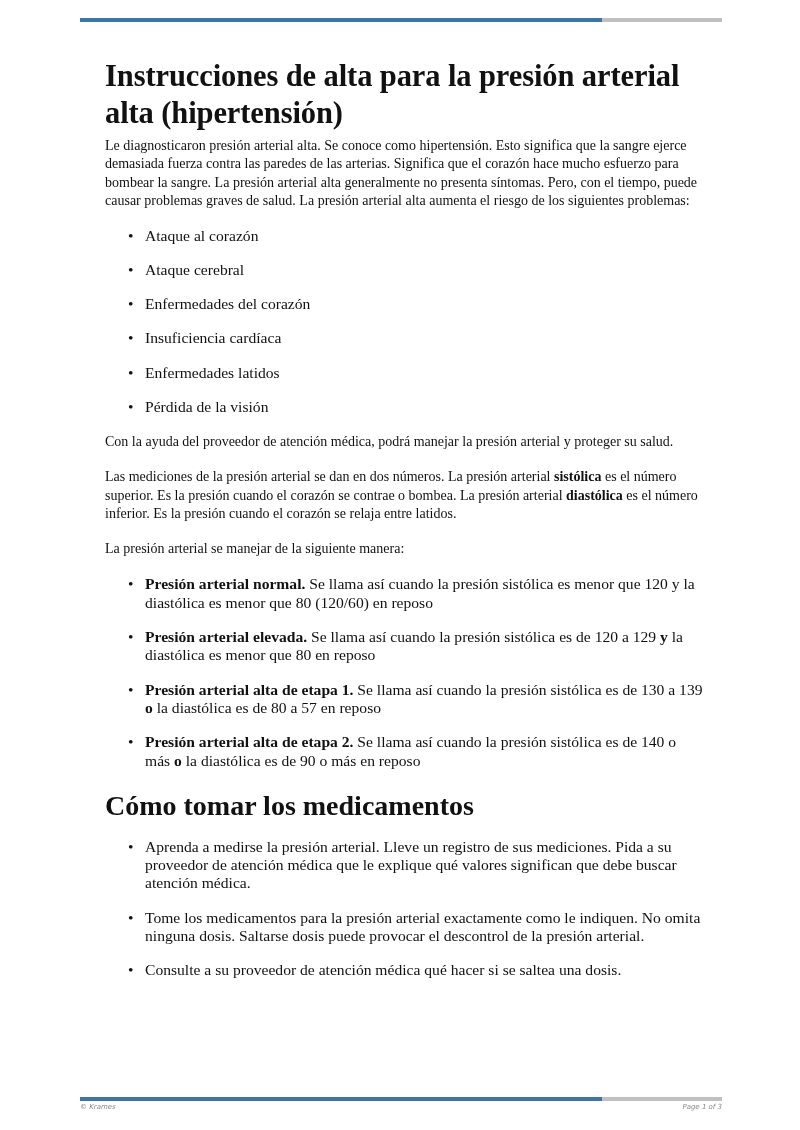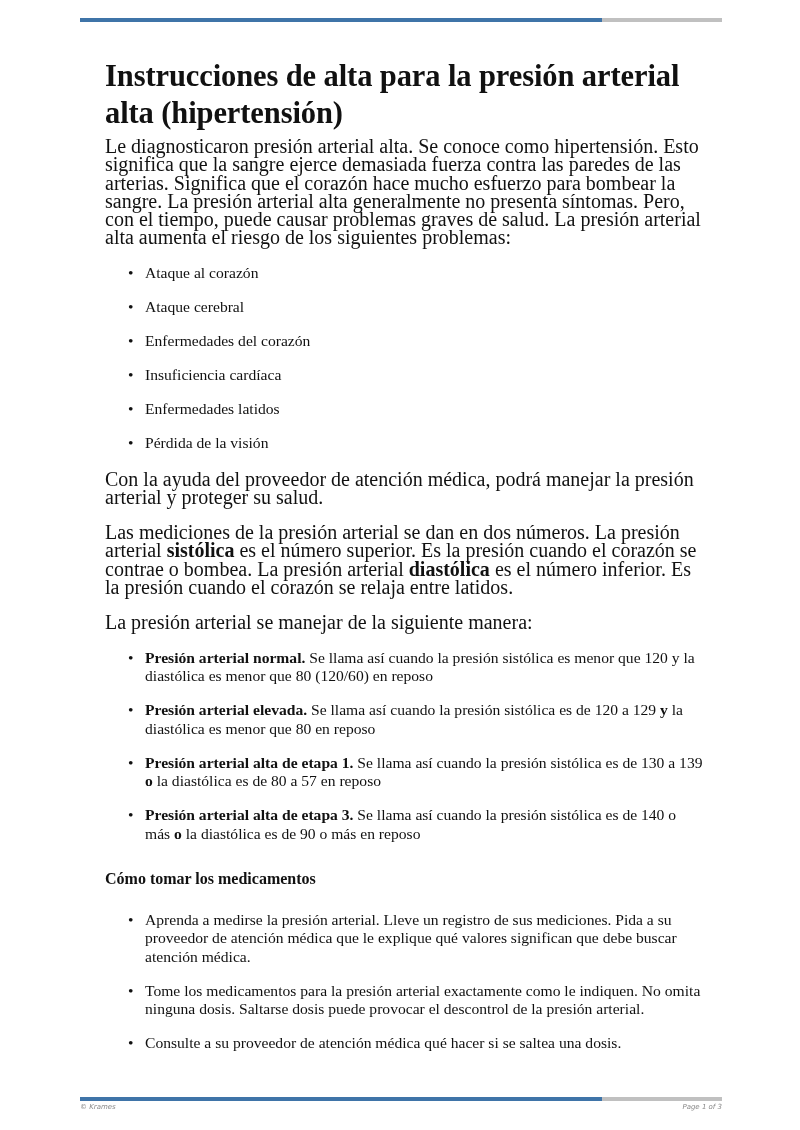--- a/index.html
+++ b/index.html
@@ -6,22 +6,22 @@
   body { width: 800px; height: 1130px; position: relative; overflow: hidden;
          font-family: "Liberation Serif", serif; color: #111; }
   .bar { position: absolute; left: 80px; width: 642px; height: 4px; background: #c0c0c0; }
   .bar .fill { height: 100%; width: 81.3%; background: #3f74a8; }
   .bar.top { top: 18px; }
   .bar.bottom { top: 1097px; }
   .footer { position: absolute; top: 1103px; left: 80px; width: 642px; font-family: "DejaVu Sans", sans-serif;
             font-style: italic; font-size: 7px; color: #888; display: flex; justify-content: space-between; }
   .content { position: absolute; left: 105px; top: 58px; width: 600px; }
   h1 { font-size: 30.5px; line-height: 37px; font-weight: bold; margin: 0 0 5px 0; letter-spacing: -0.1px; }
-  h2 { font-size: 16px; line-height: 28px; font-weight: bold; margin: 22px 0 18px 0; }
-  p { font-size: 20px; line-height: 18.3px; margin: 0 4px 17px 0; }
+  h2 { font-size: 28px; line-height: 28px; font-weight: bold; margin: 22px 0 18px 0; }
+  p { font-size: 14px; line-height: 18.3px; margin: 0 4px 17px 0; }
   ul { margin: 0 0 17px 0; padding-left: 40px; list-style: none; }
   li { font-size: 15.6px; line-height: 18.3px; margin-bottom: 16px; position: relative; }
   li .bullet { position: absolute; left: -17px; top: 0; }
   ul.simple li { margin-bottom: 15.8px; }
 </style>
 </head>
 <body>
 
 <div class="bar top">
     <div class="fill" style="width: 81.3%;"></div>
@@ -43,21 +43,21 @@
   <p>Con la ayuda del proveedor de atención médica, podrá manejar la presión arterial y proteger su salud.</p>
 
   <p><span>Las mediciones de la presión arterial se dan en dos números. La presión arterial </span><b>sistólica</b><span> es el número superior. Es la presión cuando el corazón se contrae o bombea. La presión arterial </span><b>diastólica</b><span> es el número inferior. Es la presión cuando el corazón se relaja entre latidos.</span></p>
 
   <p>La presión arterial se manejar de la siguiente manera:</p>
 
   <ul>
     <li><span class="bullet">•</span><b>Presión arterial normal.</b><span> Se llama así cuando la presión sistólica es menor que 120 y la diastólica es menor que 80 (120/60) en reposo</span></li>
     <li><span class="bullet">•</span><b>Presión arterial elevada.</b><span> Se llama así cuando la presión sistólica es de 120 a 129 </span><b>y</b><span> la diastólica es menor que 80 en reposo</span></li>
     <li><span class="bullet">•</span><b>Presión arterial alta de etapa 1.</b><span> Se llama así cuando la presión sistólica es de 130 a 139 </span><b>o</b><span> la diastólica es de 80 a 57 en reposo</span></li>
-    <li><span class="bullet">•</span><b>Presión arterial alta de etapa 3.</b><span> Se llama así cuando la presión sistólica es de 140 o más </span><b>o</b><span> la diastólica es de 90 o más en reposo</span></li>
+    <li><span class="bullet">•</span><b>Presión arterial alta de etapa 2.</b><span> Se llama así cuando la presión sistólica es de 140 o más </span><b>o</b><span> la diastólica es de 90 o más en reposo</span></li>
   </ul>
 
   <h2>Cómo tomar los medicamentos</h2>
   <ul>
     <li><span class="bullet">•</span><span>Aprenda a medirse la presión arterial. Lleve un registro de sus mediciones. Pida a su proveedor de atención médica que le explique qué valores significan que debe buscar atención médica.</span></li>
     <li><span class="bullet">•</span><span>Tome los medicamentos para la presión arterial exactamente como le indiquen. No omita ninguna dosis. Saltarse dosis puede provocar el descontrol de la presión arterial.</span></li>
     <li><span class="bullet">•</span><span>Consulte a su proveedor de atención médica qué hacer si se saltea una dosis.</span></li>
   </ul>
 </div>
 

